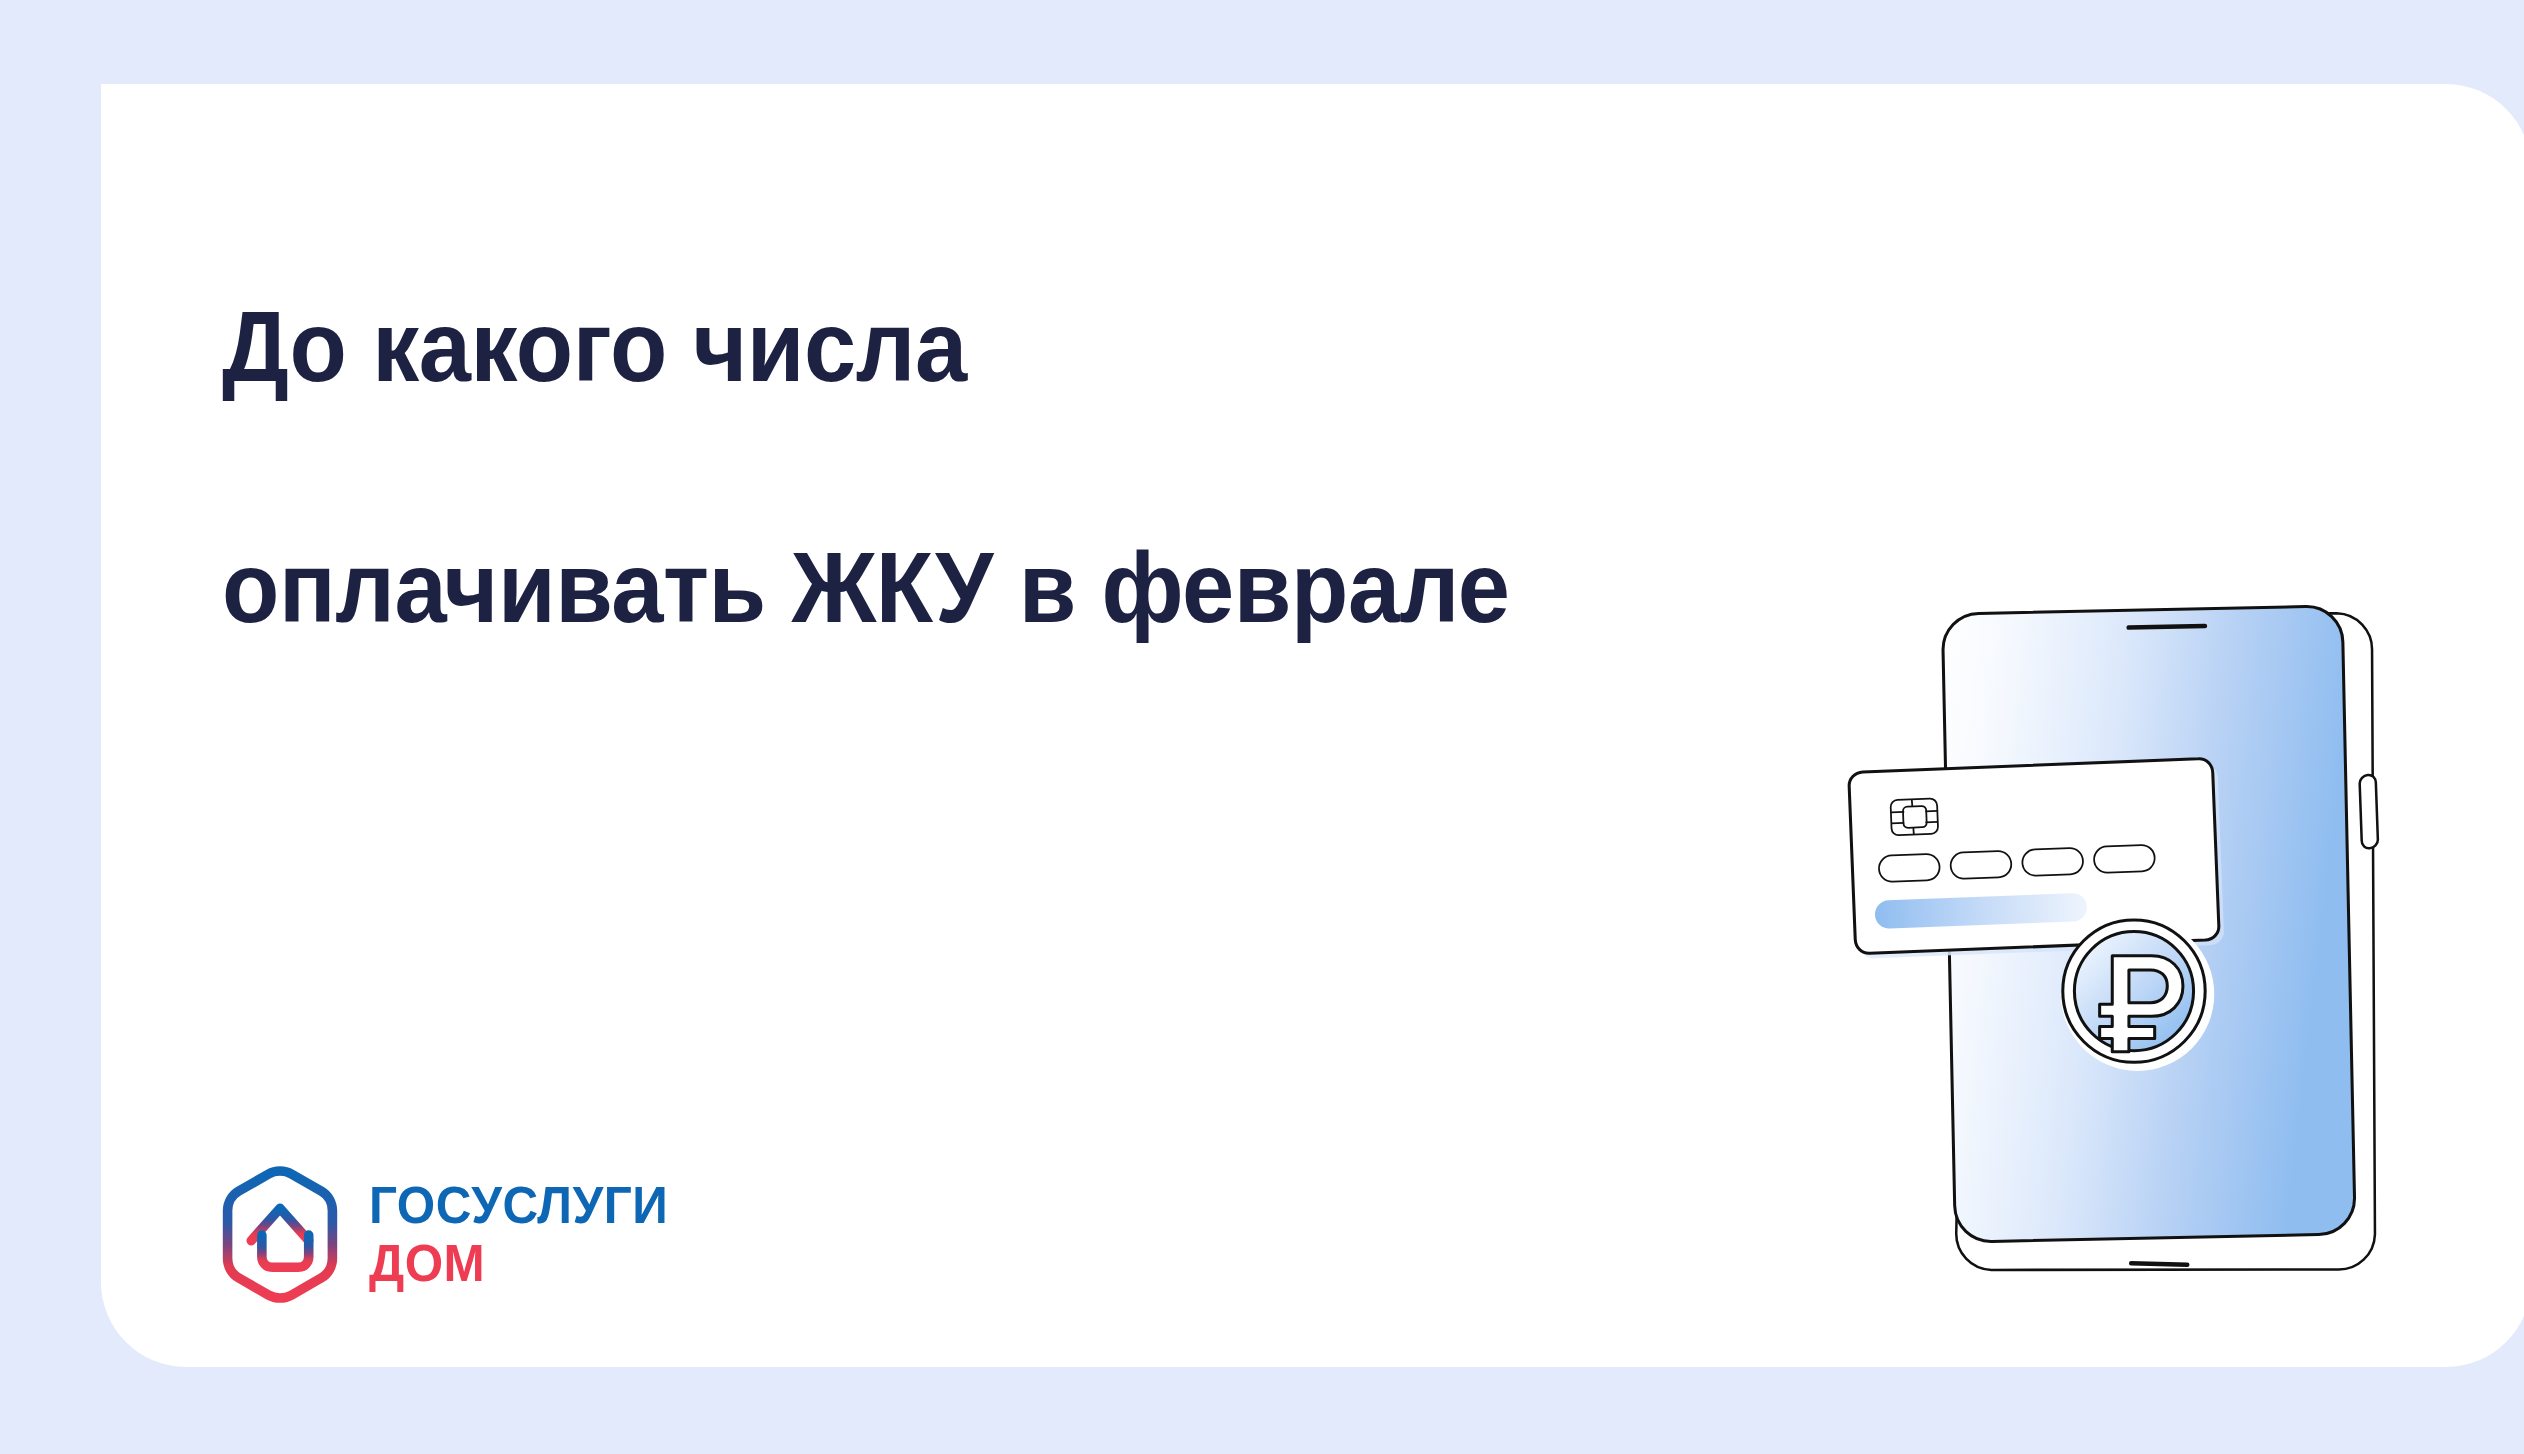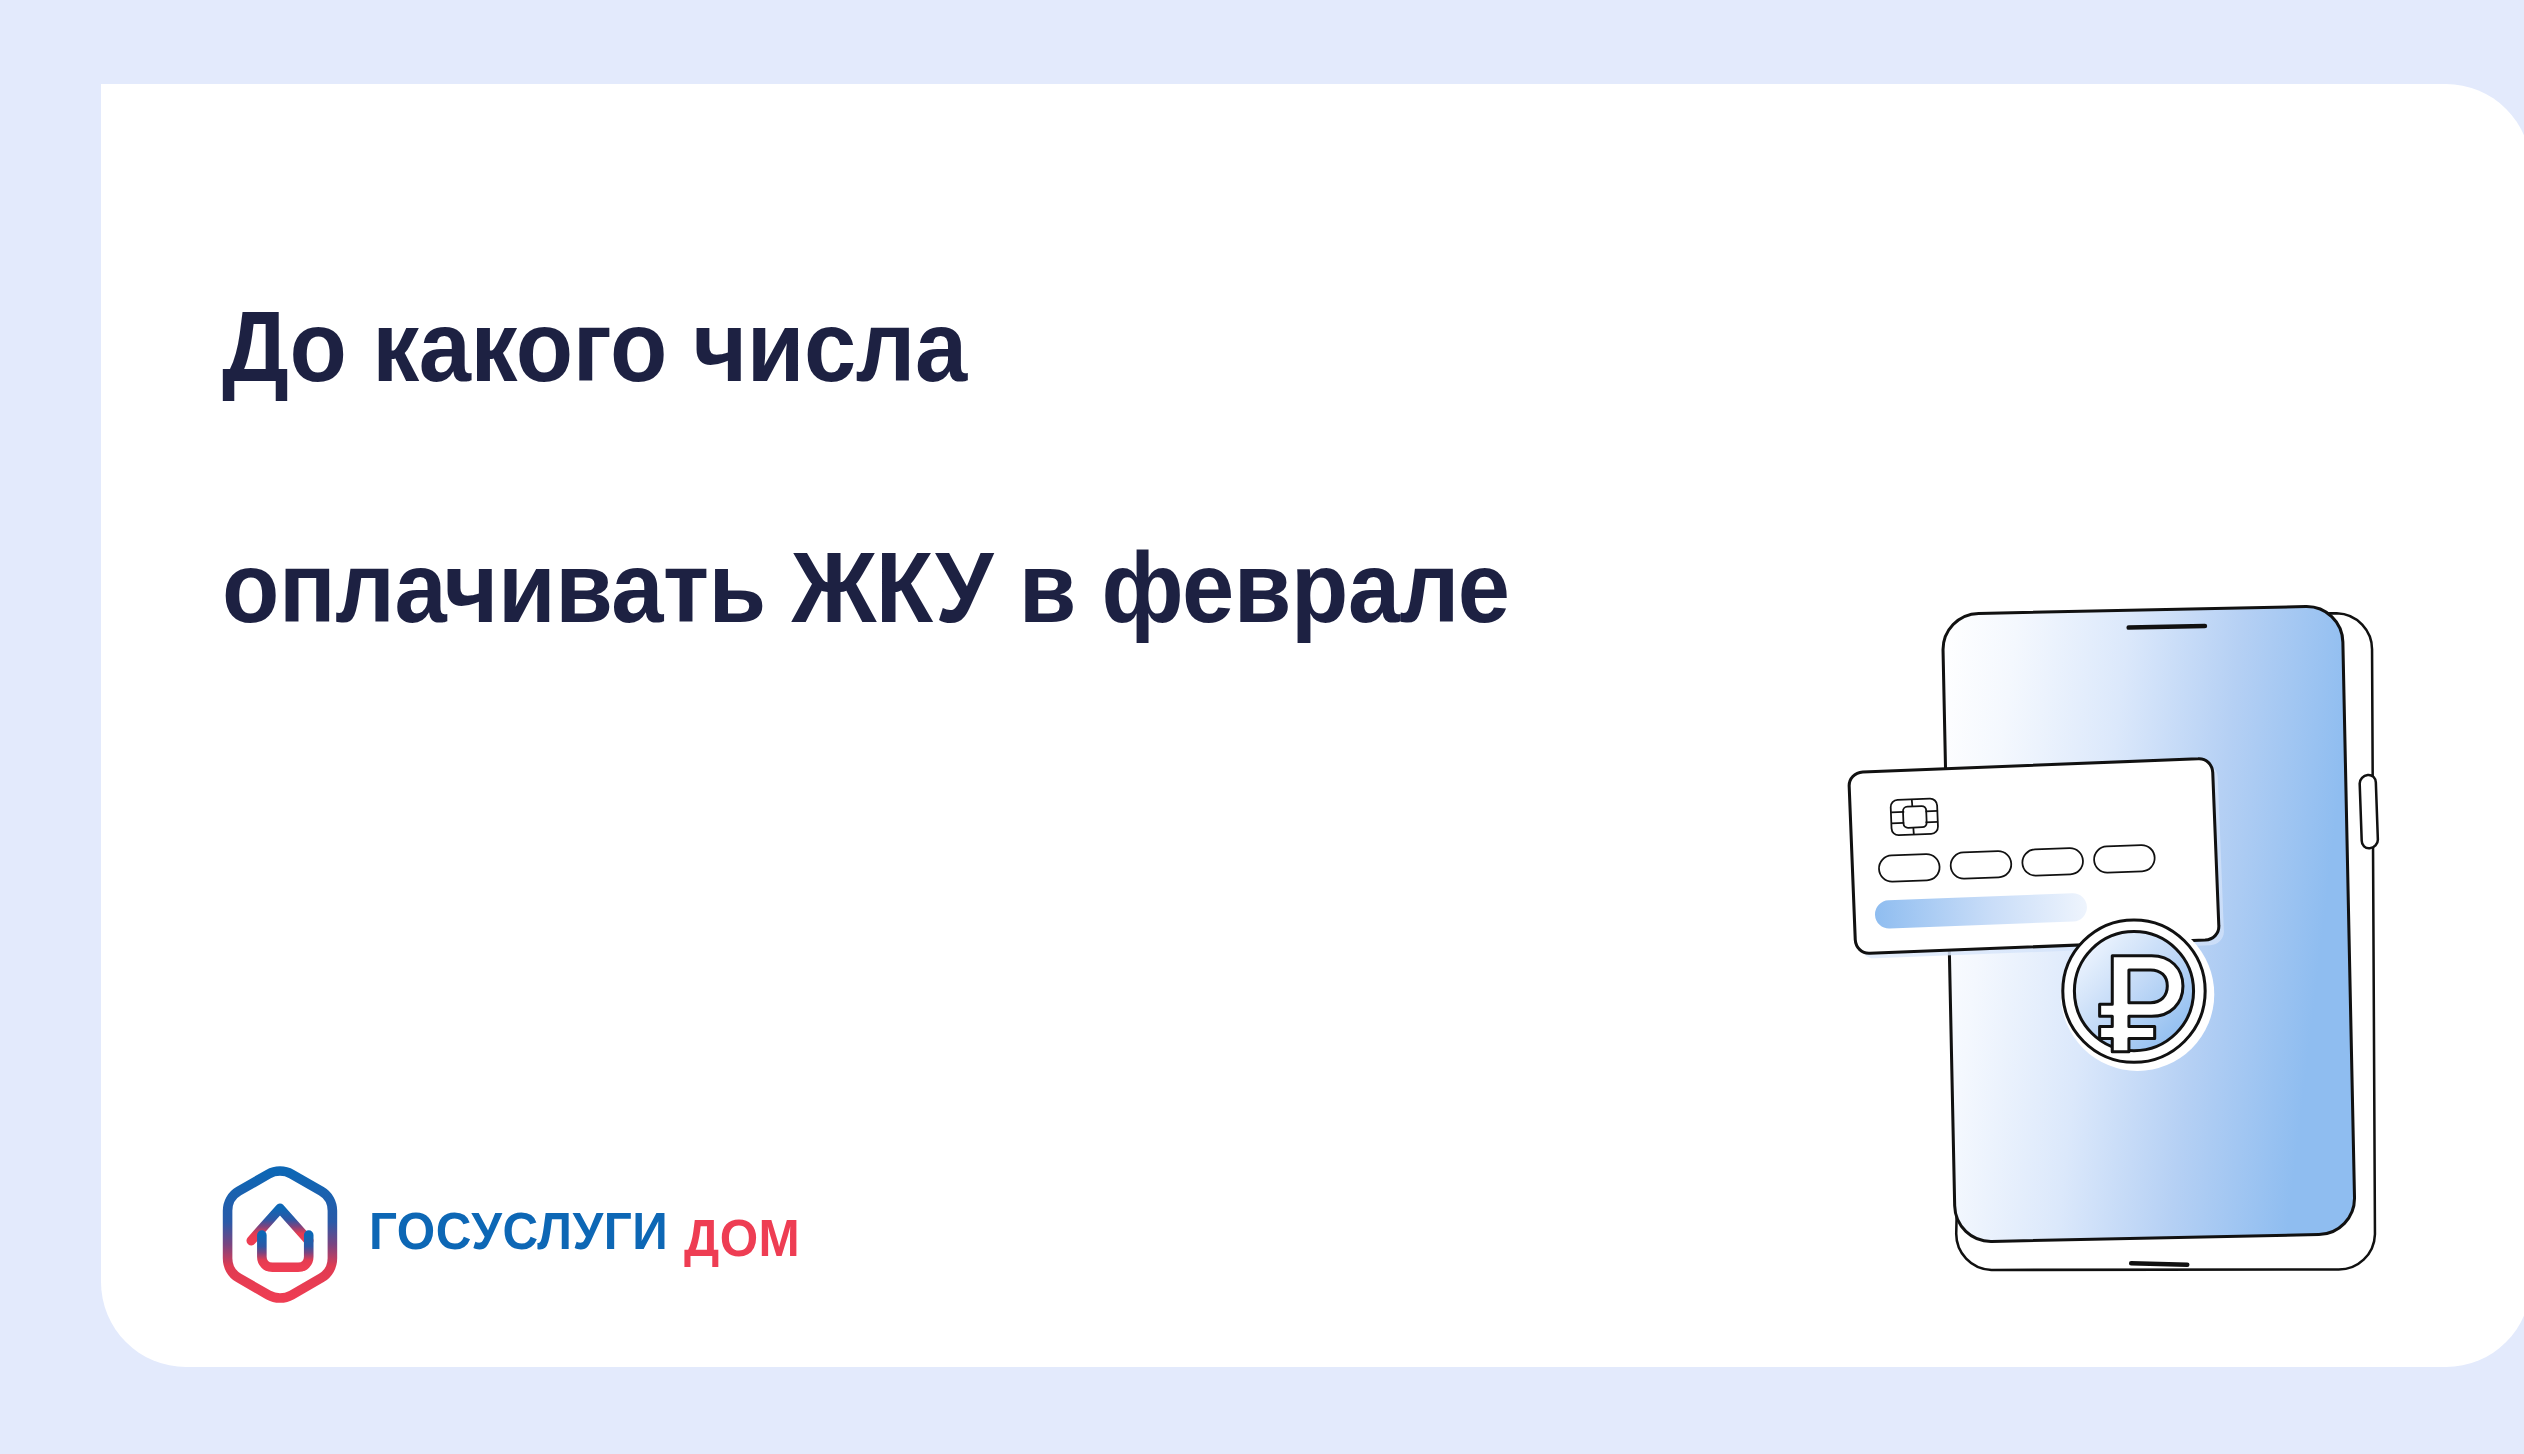--- a/index.html
+++ b/index.html
@@ -43,21 +43,21 @@
   
   .logo{
     position:absolute;
     left:217px;top:1159px;
     width:505px;height:151px;
     display:flex;align-items:center;
   }
   .logo-mark{width:126px;height:141px;flex:0 0 auto;}
   .logo-words{
     margin-left:26px;
-    display:flex;flex-direction:row;
+    display:flex;flex-direction:column;
     justify-content:center;
     line-height:0.98;
   }
   .logo-words .w1{
     color:#0d67b5;font-weight:bold;font-size:52px;
     letter-spacing:0.5px;
     font-family:"Liberation Sans", sans-serif;
     transform:scaleX(0.95);transform-origin:left center;
   }
   .logo-words .w2{

